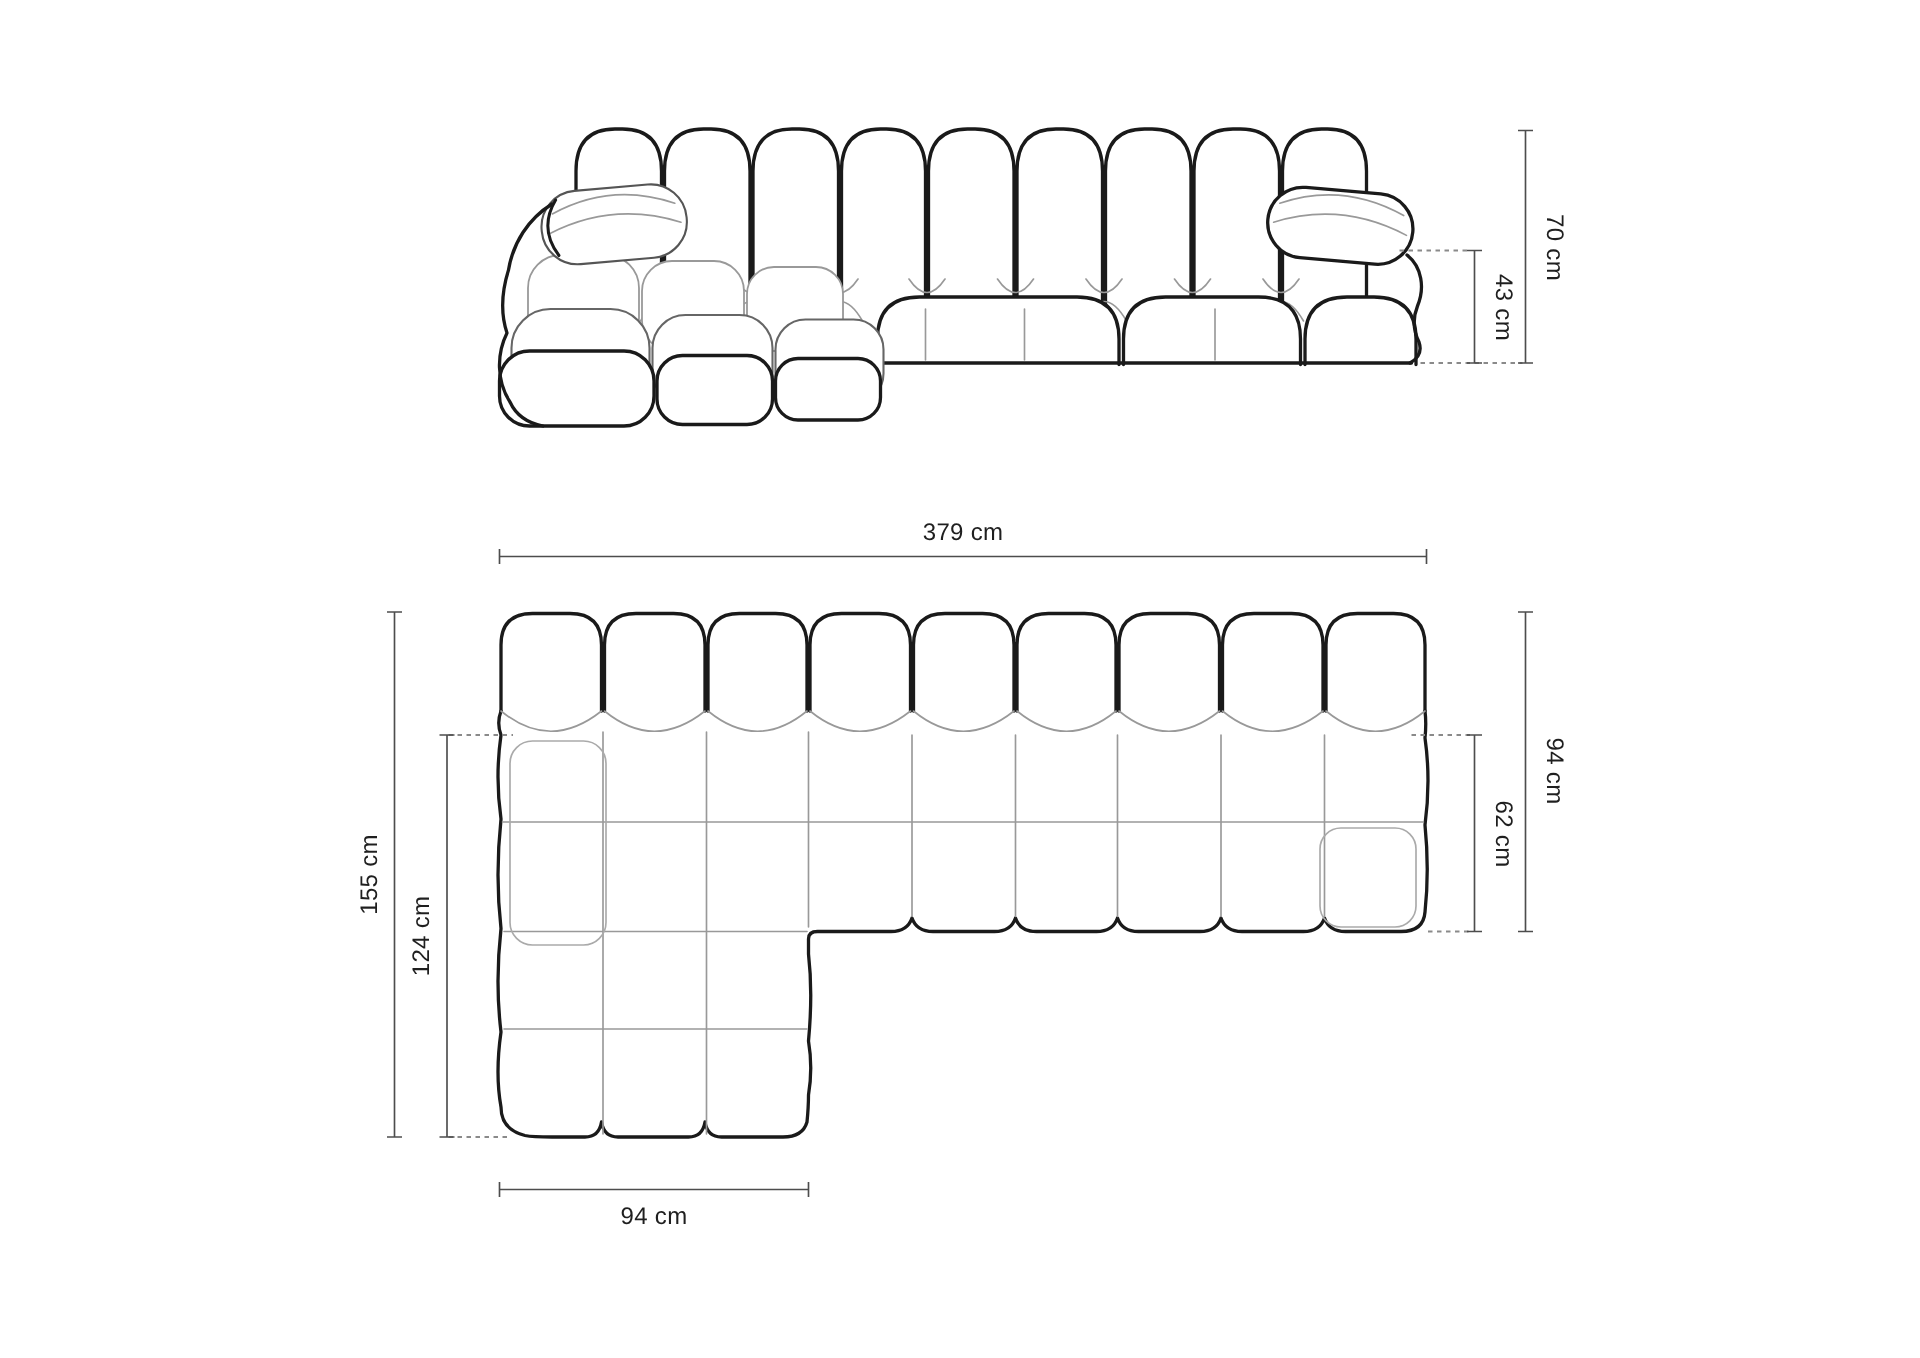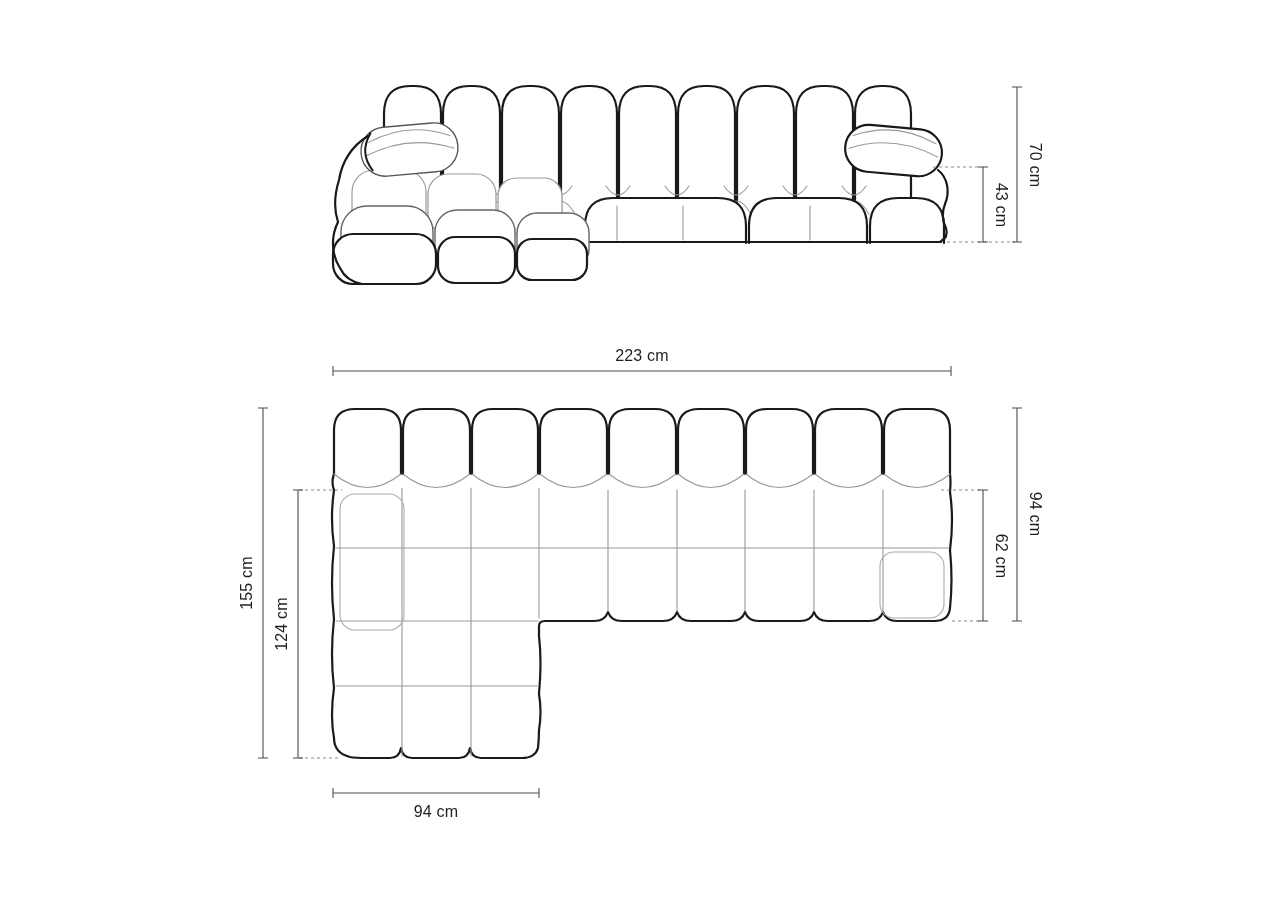--- a/index.html
+++ b/index.html
@@ -144,21 +144,21 @@
         M258,408L268,408 M258,758L268,758
         M293,490L303,490 M293,758L303,758
         M1012,408L1022,408 M1012,621L1022,621
         M978,490L988,490 M978,621L988,621
         M1012,87L1022,87 M1012,242L1022,242
         M978,167L988,167 M978,242L988,242
         M333,788L333,798 M539,788L539,798"></path>
     </g>
   </svg>
 
-  <div class="dim-label" style="left:642px;top:356px;">223 cm</div>
+  <div class="dim-label" style="left:642px;top:356px;">379 cm</div>
 
   <div class="dim-label" style="left:436px;top:812px;">94 cm</div>
 
   <div class="dim-label rot-left" style="left:247px;top:583px;">155 cm</div>
 
   <div class="dim-label rot-left" style="left:282px;top:624px;">124 cm</div>
 
   <div class="dim-label rot-right" style="left:1035px;top:514px;">94 cm</div>
 
   <div class="dim-label rot-right" style="left:1001px;top:556px;">62 cm</div>

